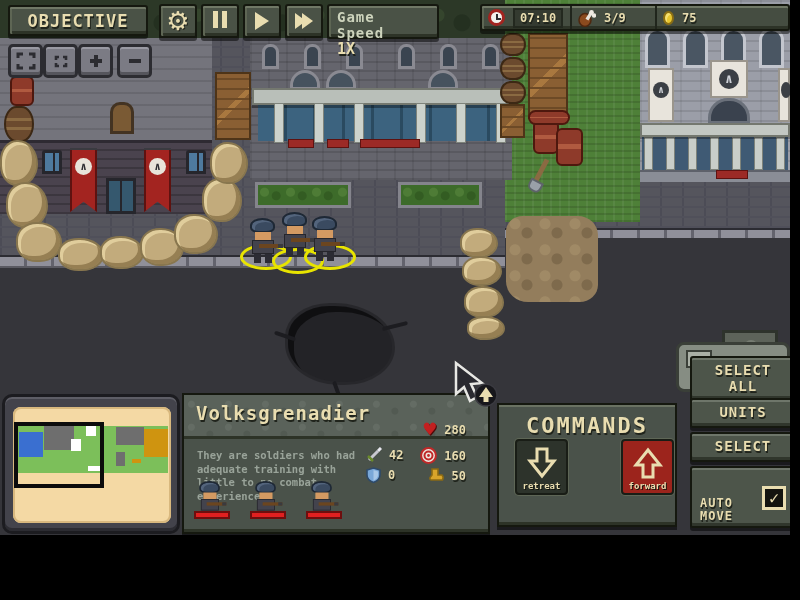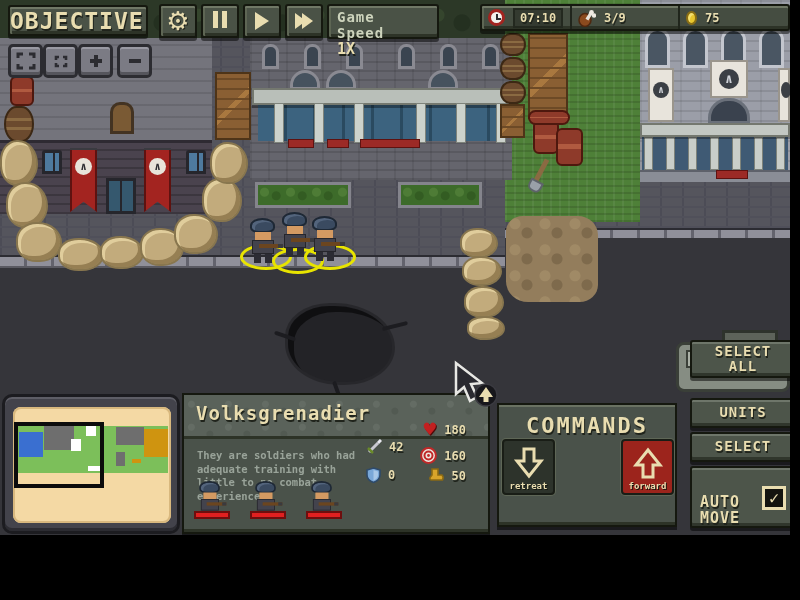--- a/index.html
+++ b/index.html
@@ -108,22 +108,22 @@
   .soldier .body{position:absolute;left:6px;top:22px;width:22px;height:14px;background:#43434d;border:1px solid #26262c;}
   .soldier .rifle{position:absolute;left:13px;top:26px;width:24px;height:4px;background:#6b451f;border-right:5px solid #3a3a3e;}
   .soldier .leg1,.soldier .leg2{position:absolute;top:36px;width:7px;height:9px;background:#2c2c34;}
   .soldier .leg1{left:8px}.soldier .leg2{left:19px}
   .sel{border:3px solid #e8e400;border-radius:50%;background:transparent;}
 
   
   .ui{background:#4a5246;border:2px solid #15180f;border-radius:3px;
     box-shadow:inset 0 2px 0 #707866,inset 2px 0 0 #5e6654,inset 0 -3px 0 #2d3327,0 3px 0 rgba(0,0,0,.5);}
   .cream{color:#e9ddb0;text-shadow:1px 2px 0 #20241c;font-weight:bold;}
-  .btn-obj{left:8px;top:5px;width:140px;height:31px;font-size:23px;letter-spacing:1px;
-    display:flex;align-items:center;}
+  .btn-obj{left:8px;top:5px;width:140px;height:31px;font-size:17px;letter-spacing:1px;
+    display:flex;align-items:center;justify-content:center;}
   .sqbtn{width:38px;height:34px;display:flex;align-items:center;justify-content:center;top:4px;}
   .panel-speed{left:327px;top:4px;width:112px;height:35px;padding:3px 8px;}
   .panel-speed .lbl{font-size:14px;color:#cdd3bc;font-weight:bold;letter-spacing:1px;}
   .panel-speed .val{font-size:15px;margin-top:-1px;}
   .gear{font-size:26px;color:#e9ddb0;line-height:1;font-family:"DejaVu Sans",sans-serif;text-shadow:1px 1px 0 #20241c;}
   .pp{display:inline-block;}
   .tri{width:0;height:0;border-style:solid;border-width:9px 0 9px 14px;border-color:transparent transparent transparent #e9ddb0;}
   .bar2{width:5px;height:17px;background:#e9ddb0;display:inline-block;margin:0 2px;}
 
   .resbar{left:480px;top:4px;width:310px;height:27px;display:flex;align-items:center;background:#454d41;}
@@ -353,21 +353,21 @@
     <div class="abs ui panel-speed z10">
       <div class="lbl">Game Speed</div>
       <div class="val cream">1X</div>
     </div>
 
     <div class="abs ui resbar z10">
       <div class="ressec" style="width:90px;">
         <div class="clock"></div>
         <div class="timerbox cream">07:10</div>
       </div>
-      <div class="ressec" style="width:108px;">
+      <div class="ressec" style="width:85px;">
         <svg width="18" height="18">
           <ellipse cx="7" cy="11" rx="6" ry="6.5" fill="#8a4a1e" stroke="#4e2810" stroke-width="1.5"></ellipse>
           <rect x="10" y="3" width="3.4" height="8" fill="#e8e3da" transform="rotate(32 11 6)"></rect>
           <circle cx="13.5" cy="3.5" r="2.4" fill="#efeae2"></circle>
             <circle cx="16" cy="6.5" r="2.2" fill="#efeae2"></circle>
         </svg>
         <div class="resval cream">3/9</div>
       </div>
       <div class="ressec" style="flex:1;">
         <div class="coin"></div>
@@ -411,24 +411,24 @@
         <div class="viewport" style="left:1px;top:15px;width:90px;height:66px;"></div>
       </div>
     </div>
 
     <div class="abs unit-panel z20">
       <div class="unit-head">
         <div class="unit-name cream">Volksgrenadier</div>
       </div>
       <div class="stat" style="right:22px;top:26px;">
         <span class="heart">♥</span>
-        <span class="cream">180</span>
+        <span class="cream">280</span>
       </div>
       <div class="unit-desc">They are soldiers who had adequate training with little to no combat experience</div>
-      <div class="stat" style="left:182px;top:44px;align-items:center;">
+      <div class="stat" style="left:182px;top:52px;align-items:center;">
         <svg width="16" height="16">
           <path d="M3 13 L12 4" stroke="#c8c8d0" stroke-width="3"></path>
           <path d="M12 4 L15 1" stroke="#e8e8f0" stroke-width="3"></path>
           <path d="M2 9 L7 14" stroke="#6a8a2a" stroke-width="2.5"></path>
         </svg>
         <span class="cream">42</span>
       </div>
       <div class="stat" style="left:182px;top:72px;">
         <svg width="15" height="16">
           <path d="M7.5 1 L14 3 V8 Q14 13 7.5 15.5 Q1 13 1 8 V3 Z" fill="#7aa8d8" stroke="#2e4a6a" stroke-width="1.6"></path>
@@ -469,45 +469,45 @@
         <div class="body"></div>
           <div class="rifle"></div>
       </div>
       <div class="hbar" style="left:10px;top:116px;"></div>
       <div class="hbar" style="left:66px;top:116px;"></div>
       <div class="hbar" style="left:122px;top:116px;"></div>
     </div>
 
     <div class="abs commands z20">
       <div class="cmd-title cream">COMMANDS</div>
-      <div class="cmdbtn" style="left:3px;">
+      <div class="cmdbtn" style="left:16px;">
         <svg width="34" height="34">
           <path d="M12 3 H22 V15 H29 L17 30 L5 15 H12 Z" fill="none" stroke="#e9ddb0" stroke-width="3"></path>
         </svg>
         <span class="lab">retreat</span>
       </div>
       <div class="cmdbtn cmd-red" style="left:122px;">
         <svg width="34" height="34">
           <path d="M12 31 H22 V19 H29 L17 4 L5 19 H12 Z" fill="none" stroke="#e9ddb0" stroke-width="3"></path>
         </svg>
         <span class="lab">forward</span>
       </div>
     </div>
 
-    <div class="abs sidebtn z20" style="top:340px;height:38px;">
+    <div class="abs sidebtn z20" style="top:356px;height:45px;">
       <span class="t cream" style="display:inline-block;width:70px;">SELECT ALL</span>
     </div>
     <div class="abs sidebtn z20" style="top:398px;height:30px;">
       <span class="t cream">UNITS</span>
     </div>
     <div class="abs sidebtn z20" style="top:432px;height:30px;">
       <span class="t cream">SELECT</span>
     </div>
     <div class="abs sidebtn z20" style="top:466px;height:62px;justify-content:flex-start;padding-left:8px;">
-      <span class="t cream" style="display:inline-block;width:52px;text-align:left;font-size:15px;margin-top:26px;">AUTO MOVE</span>
+      <span class="t cream" style="display:inline-block;width:52px;text-align:left;font-size:12px;margin-top:26px;">AUTO MOVE</span>
       <span class="checkbox"><span>✓</span></span>
     </div>
 
     <div class="abs cursor">
       <svg width="52" height="48">
         <polygon points="6,3 6,34 14,27 20,41 27,37 21,24 32,23" fill="#2a2a30" stroke="#e8e8e4" stroke-width="2.5"></polygon>
         <circle cx="36" cy="35" r="11" fill="#17171b" stroke="#3a3a40" stroke-width="1.5"></circle>
         <path d="M36 27 L43 37 L38.5 37 L38.5 42 L33.5 42 L33.5 37 L29 37 Z" fill="#e9ddb0"></path>
       </svg>
     </div>

